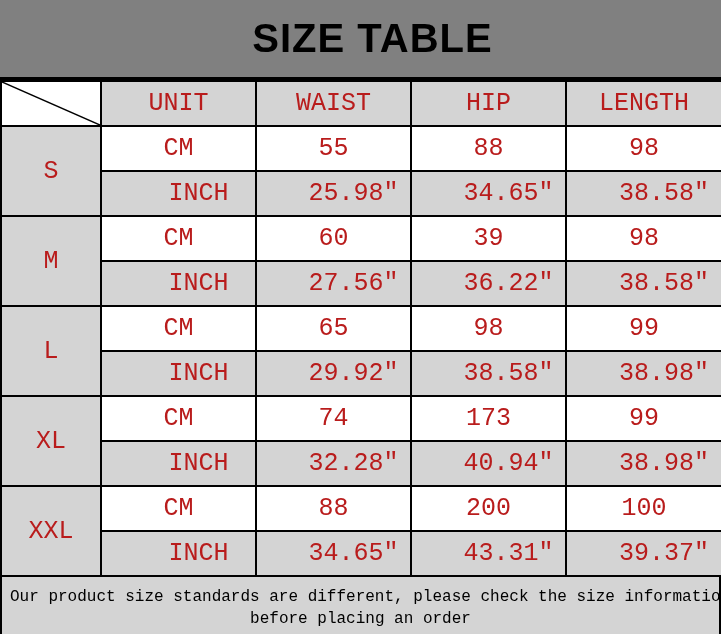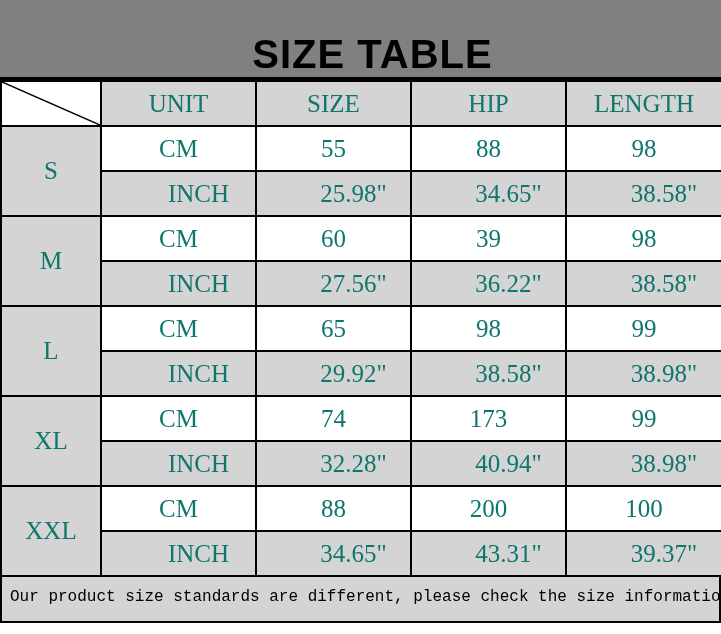--- a/index.html
+++ b/index.html
@@ -17,21 +17,21 @@
     position: relative;
     width: 721px;
     height: 634px;
     background: #ffffff;
     box-sizing: border-box;
   }
   .title-bar {
     height: 80px;
     background: #808080;
     display: flex;
-    align-items: flex-end;
+    align-items: center;
     justify-content: center;
     border-bottom: 3px solid #000000;
     box-sizing: border-box;
     padding-left: 24px;
   }
   .title-text {
     font-size: 40px;
     font-weight: bold;
     letter-spacing: 1px;
     color: #000000;
@@ -40,22 +40,22 @@
   table.size-table {
     border-collapse: collapse;
     width: 721px;
     table-layout: fixed;
   }
   table.size-table td {
     border: 2px solid #000000;
     text-align: center;
     vertical-align: middle;
     font-size: 25px;
-    color: #0f766e;
-    font-family: Liberation Serif, serif;
+    color: #b91c1c;
+    font-family: Liberation Mono, monospace;
     padding: 0;
     height: 43px;
   }
   
   col.c-size   { width: 100px; }
   col.c-unit   { width: 155px; }
   col.c-waist  { width: 155px; }
   col.c-hip    { width: 155px; }
   col.c-length { width: 156px; }
 
@@ -123,21 +123,21 @@
       <col class="c-length">
     </colgroup>
     <tbody>
       <tr>
         <td class="corner-cell">
           <svg viewBox="0 0 100 62" preserveAspectRatio="none">
             <line x1="0" y1="0" x2="100" y2="62" stroke="#000000" stroke-width="2"></line>
           </svg>
         </td>
         <td class="hdr-cell">UNIT</td>
-        <td class="hdr-cell">SIZE</td>
+        <td class="hdr-cell">WAIST</td>
         <td class="hdr-cell">HIP</td>
         <td class="hdr-cell">LENGTH</td>
       </tr>
 
       <tr class="row-cm">
         <td class="size-cell" rowspan="2">S</td>
         <td>CM</td>
         <td>55</td>
         <td>88</td>
         <td>98</td>
@@ -202,15 +202,16 @@
         <td>INCH</td>
         <td>34.65"</td>
         <td>43.31"</td>
         <td>39.37"</td>
       </tr>
     </tbody>
   </table>
 
   <div class="note-bar">
     <span class="note-line">Our product size standards are different, please check the size information</span>
+    <span class="note-line">before placing an order</span>
   </div>
 
 </div>
 
 </body></html>

